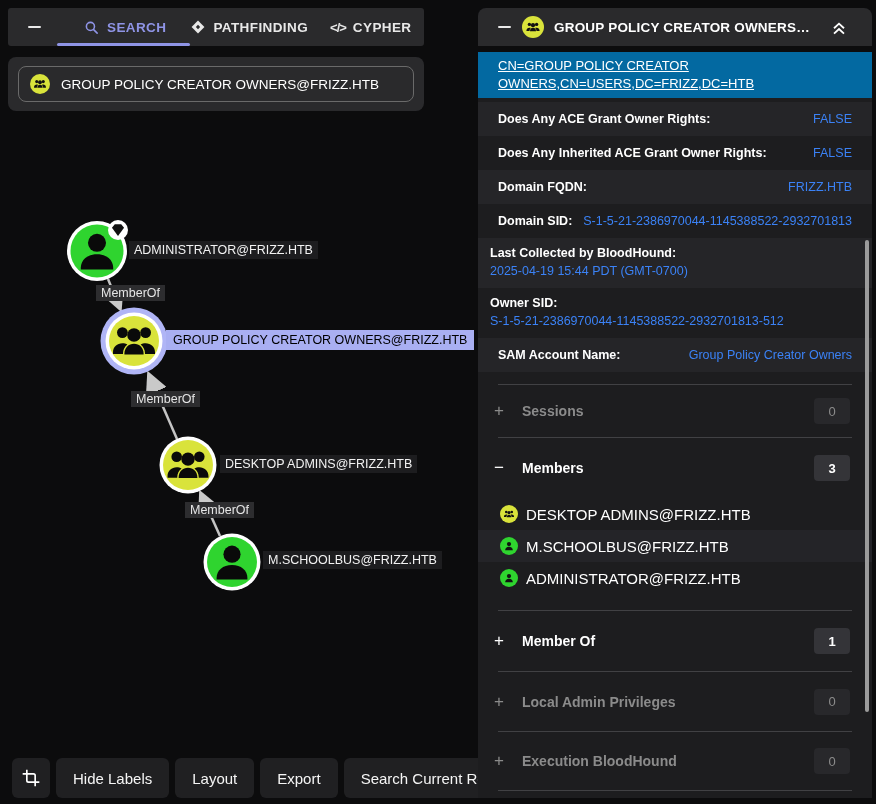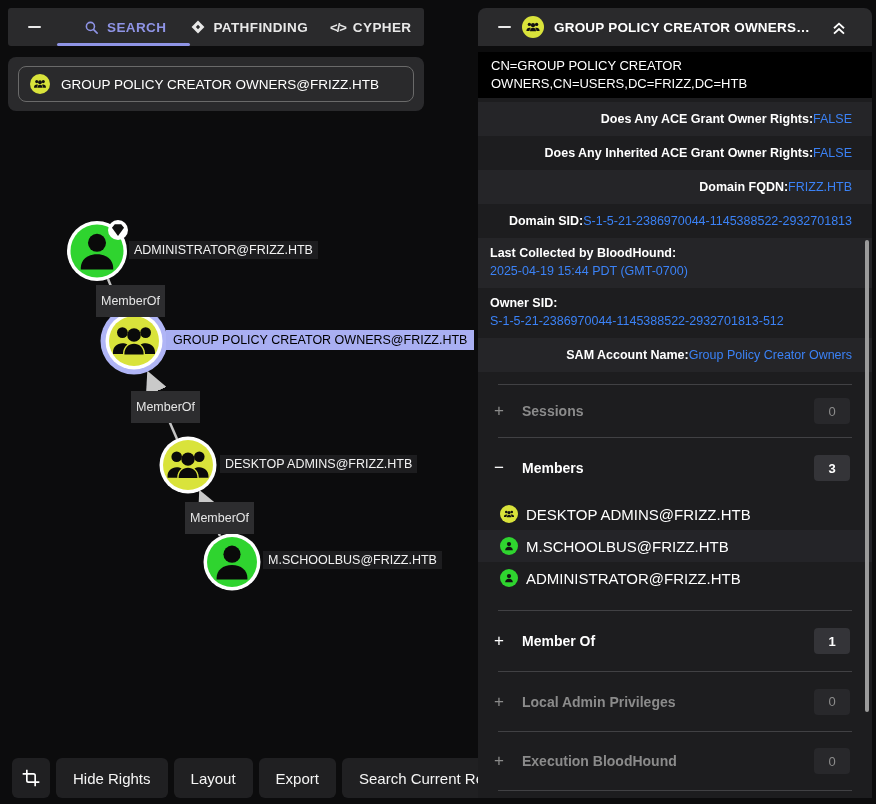--- a/index.html
+++ b/index.html
@@ -25,40 +25,40 @@
                 align-items:center;gap:9px;padding:0 11px;box-sizing:border-box;}
   .search-input input{flex:1;background:transparent;border:none;outline:none;color:#fff;
                       font-size:13.5px;font-family:"Liberation Sans",sans-serif;}
 
   
   .graph-svg{position:absolute;left:0;top:0;z-index:1;}
   .nlabel{position:absolute;z-index:10;background:#1d1d1f;color:#f2f2f2;font-size:12.5px;
           padding:2px 5px;white-space:nowrap;}
   .nlabel.sel{background:#a9aff2;color:#000;padding:3px 7px;}
   .elabel{position:absolute;z-index:10;background:#2d2d2f;color:#e5e5e5;font-size:12.5px;
-          padding:9px 5px;white-space:nowrap;}
+          padding:1px 5px;white-space:nowrap;}
 
   
   .toolbar{position:absolute;left:12px;top:758px;display:flex;gap:6px;z-index:15;}
   .tbtn{height:40px;background:#202022;border-radius:6px;color:#f5f5f5;font-size:15px;
         font-weight:500;display:flex;align-items:center;padding:0 17px;white-space:nowrap;cursor:pointer;}
   .tbtn.iconbtn{width:38px;padding:0;justify-content:center;}
 
   
   .panel{position:absolute;left:478px;top:0;width:398px;height:804px;z-index:30;}
   .panel-header{position:absolute;left:0;top:8px;width:394px;height:38px;background:#2a2a2c;
                 border-radius:8px 8px 0 0;display:flex;align-items:center;box-sizing:border-box;
                 padding:0 12px 0 18px;gap:10px;}
   .panel-title{font-size:13.5px;font-weight:bold;letter-spacing:.2px;white-space:nowrap;
                overflow:hidden;text-overflow:ellipsis;max-width:265px;flex:1;}
   .panel-body{position:absolute;left:0;top:52px;width:394px;height:746px;background:#1d1d1f;overflow:hidden;}
 
-  .prow-cn{background:#000000;padding:5px 13px;margin-bottom:4px;}
+  .prow-cn{background:#0369a1;padding:5px 20px;margin-bottom:4px;text-decoration:underline;}
   .cn-text{width:272px;font-size:13px;line-height:18px;color:#fff;}
-  .prow{display:flex;justify-content:flex-end;align-items:center;height:34px;
+  .prow{display:flex;justify-content:space-between;align-items:center;height:34px;
         padding:0 20px;font-size:12.5px;}
   .prow2{padding:8px 12px 9px;font-size:12.5px;}
   .prow2 .plabel{margin-bottom:3px;}
   .light{background:#252528;} .dark{background:#1d1d1f;}
   .plabel{font-weight:bold;color:#fff;}
   .pvalue{color:#3b82f6;text-align:right;}
   .pvalue2{color:#3b82f6;line-height:16px;}
 
   .sec-spacer{height:12px;} .list-spacer{height:16px;}
   .divider{height:1px;background:#414144;margin:0 20px;}
@@ -189,21 +189,21 @@
     </div>
   </div>
 
   <div class="toolbar">
     <div class="tbtn iconbtn">
       <svg width="20" height="20" viewBox="0 0 24 24" fill="none" stroke="#fff" stroke-width="2">
         <path d="M7 2v13a2 2 0 0 0 2 2h13"></path>
           <path d="M2 7h13a2 2 0 0 1 2 2v13"></path>
       </svg>
     </div>
-    <div class="tbtn">Hide Rights</div>
+    <div class="tbtn">Hide Labels</div>
     <div class="tbtn">Layout</div>
     <div class="tbtn">Export</div>
     <div class="tbtn">Search Current Re</div>
   </div>
 
   <div class="panel">
     <div class="panel-header">
       <div class="collapse-btn" style="margin-left:0;">
           <span class="dash"></span>
         </div>

